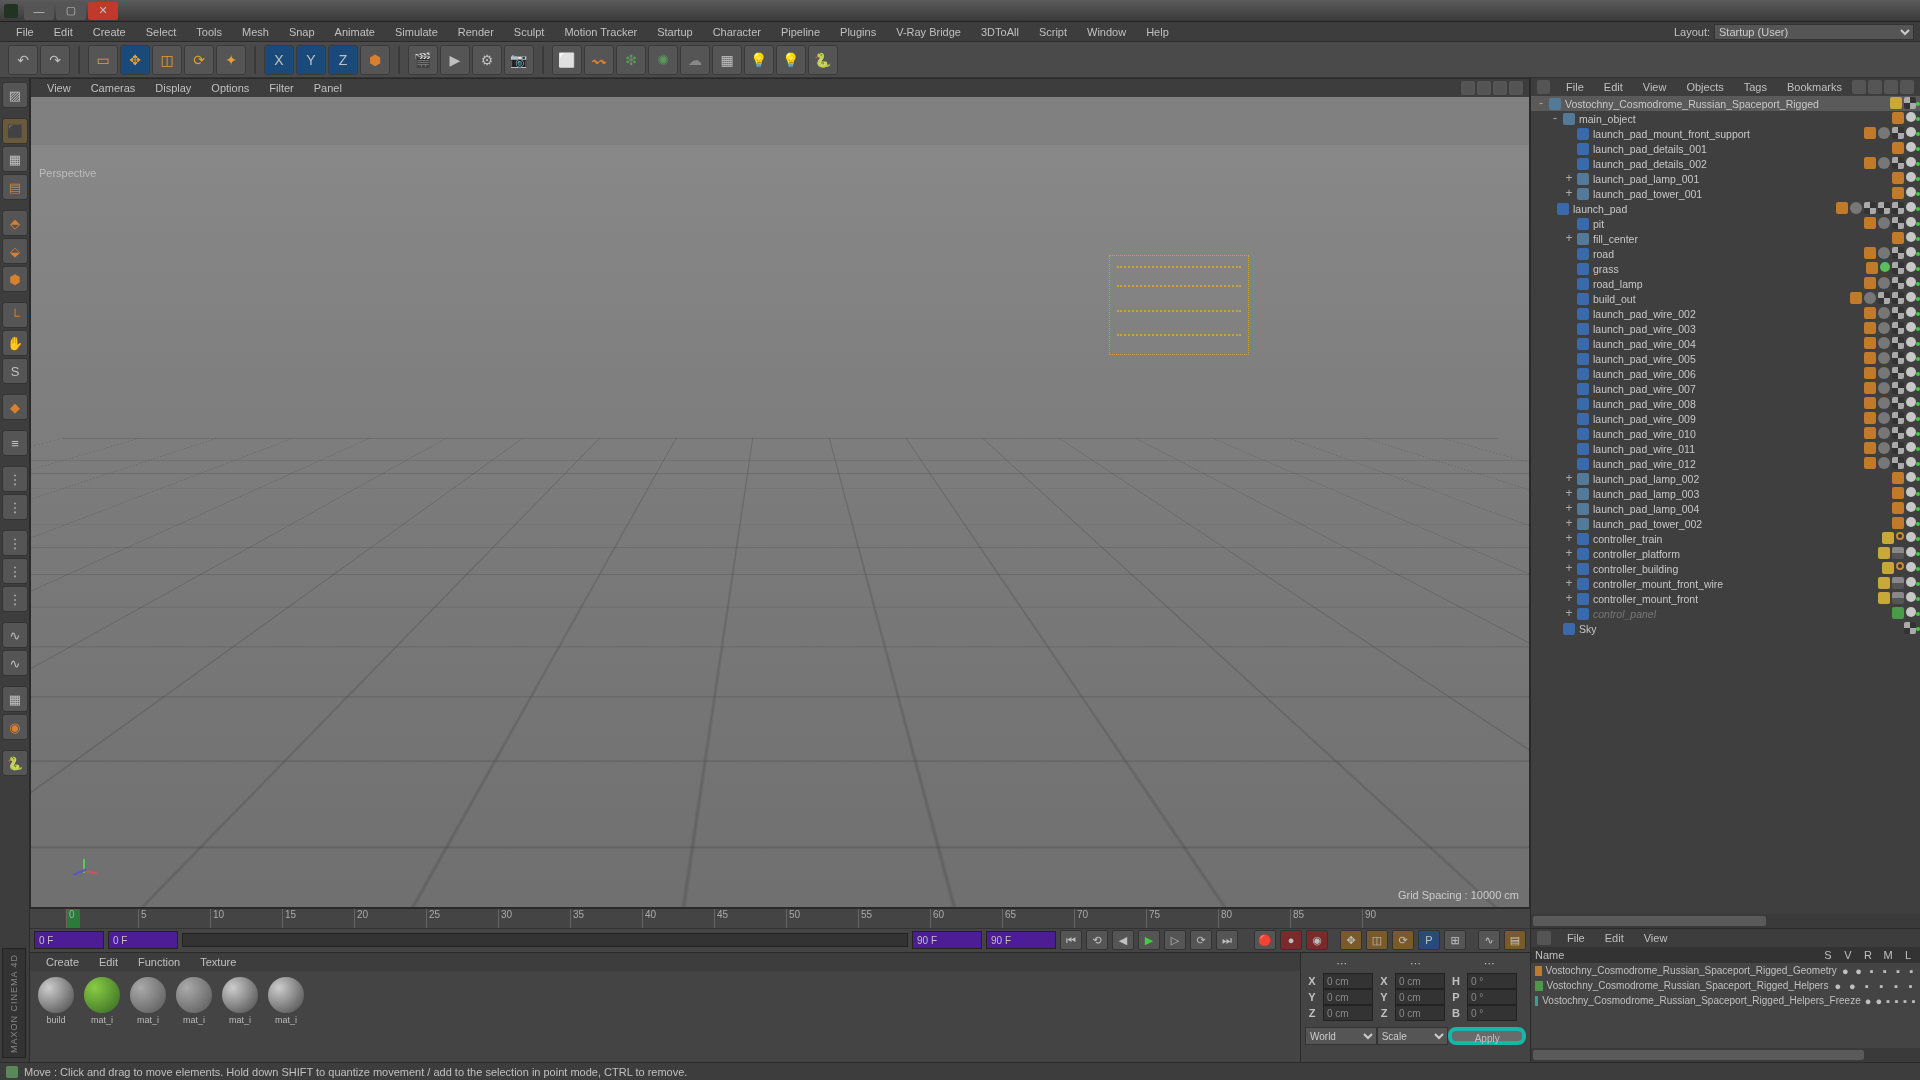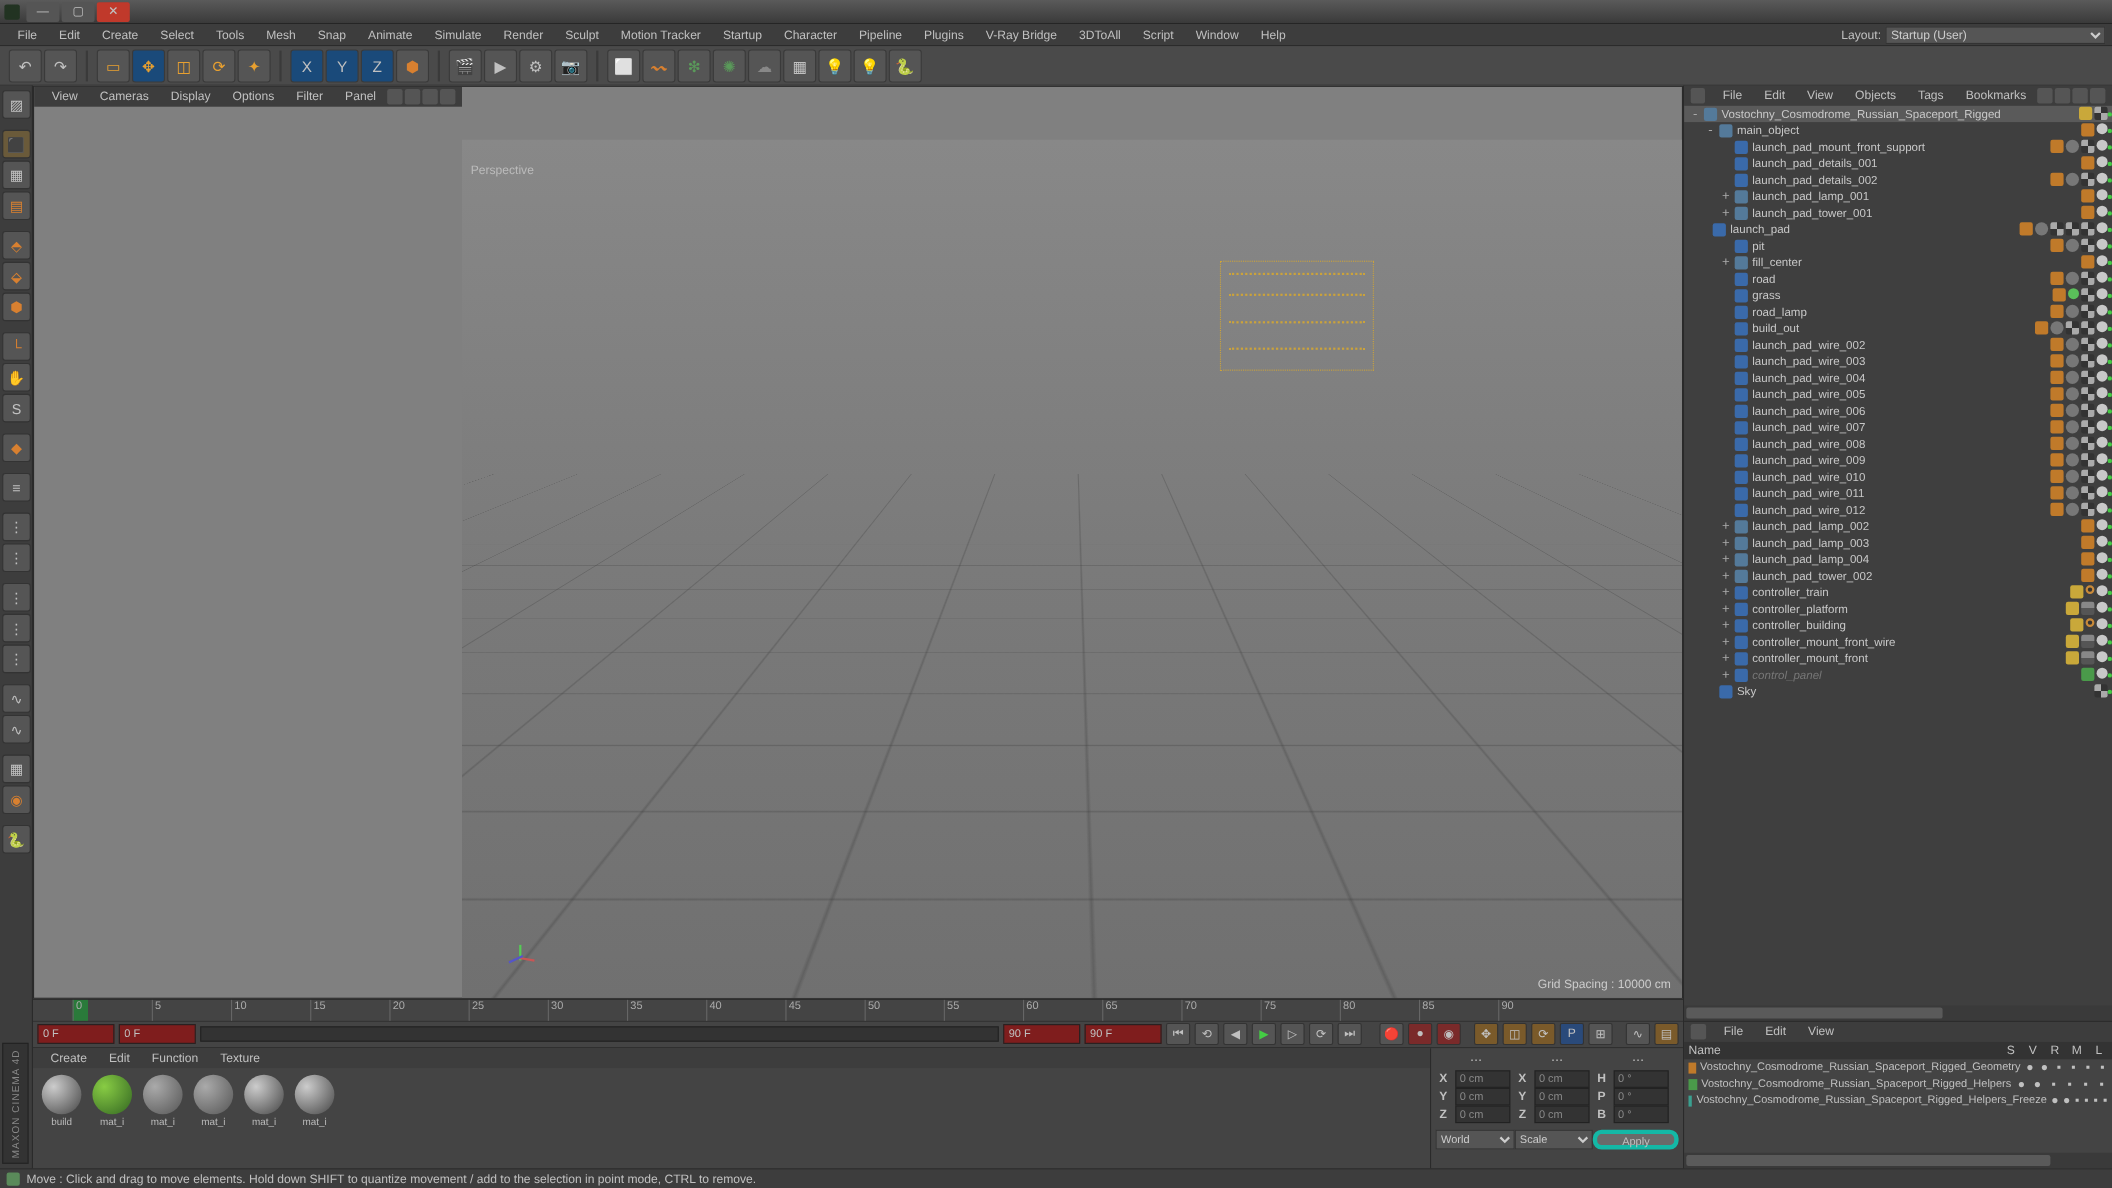--- a/index.html
+++ b/index.html
@@ -27,21 +27,21 @@
 .tb-btn{width:30px;height:30px;background:#555;border:1px solid #3a3a3a;border-radius:3px;display:flex;align-items:center;justify-content:center;font-size:14px;}
 .tb-btn.active{background:#1a4a7a;}
 
 
 .body { display:flex; height:calc(1080px - 22px - 20px - 36px - 18px); }
 .left-tools { width:30px; background:#3d3d3d; display:flex; flex-direction:column; gap:2px; padding:4px 2px; border-right:1px solid #2a2a2a;}
 .lt-btn{width:26px;height:26px;background:#555;border:1px solid #333;border-radius:3px;display:flex;align-items:center;justify-content:center;font-size:13px;}
 .lt-sep{height:6px;}
 
 .center { flex:1; display:flex; flex-direction:column; min-width:0;}
-.viewport-wrap{flex:1;display:flex;flex-direction:row;border:1px solid #2a2a2a;background:#808080;}
+.viewport-wrap{flex:1;display:flex;flex-direction:column;border:1px solid #2a2a2a;background:#808080;}
 .vp-menu{height:18px;background:#3d3d3d;display:flex;align-items:center;padding:0 6px;gap:0;}
 .vp-menu .mi{padding:1px 10px;}
 .vp-menu-right{margin-left:auto;display:flex;gap:2px;}
 .vp-menu-right .ic{width:14px;height:14px;background:#555;border-radius:2px;}
 .vp-label{position:absolute;top:22px;left:8px;color:#bbb;font-size:11px;}
 .viewport{flex:1;position:relative;background:linear-gradient(#888 0%,#7a7a7a 50%,#707070 100%);overflow:hidden;margin-top:48px;}
 .grid-floor{position:absolute;inset:0;background-image:
  linear-gradient(rgba(60,60,60,.3) 1px,transparent 1px),
  linear-gradient(90deg,rgba(60,60,60,.3) 1px,transparent 1px);
  background-size:80px 50px;transform:perspective(800px) rotateX(62deg) scale(2.2);transform-origin:center 70%;}
@@ -52,21 +52,21 @@
 .grid-info{position:absolute;bottom:6px;right:10px;color:#ccc;font-size:11px;}
 .scenebox{position:absolute;top:110px;right:280px;width:140px;height:100px;border:1px dotted #cca33a;}
 .scenebox .l{position:absolute;left:5%;right:5%;height:1px;border-top:2px dotted #cca33a;}
 
 
 .timeline{height:44px;background:#444;border-top:1px solid #2a2a2a;display:flex;flex-direction:column;}
 .ruler{height:20px;position:relative;background:#444;border-bottom:1px solid #333;}
 .ruler .tick{position:absolute;top:0;bottom:0;border-left:1px solid #666;font-size:10px;color:#aaa;padding-left:2px;}
 .ruler .mark{position:absolute;top:0;bottom:0;width:14px;background:#2a7a3a;}
 .tl-ctrl{height:24px;display:flex;align-items:center;gap:4px;padding:0 4px;}
-.tl-field{width:70px;height:18px;background:#7f1d1d;border:1px solid #222;padding:0 4px;font-size:10px;}
+.tl-field{width:70px;height:18px;background:#4c1d95;border:1px solid #222;padding:0 4px;font-size:10px;}
 .tl-slider{flex:1;height:14px;background:#333;border:1px solid #222;}
 .tl-btn{width:22px;height:20px;background:#555;border:1px solid #333;border-radius:2px;display:flex;align-items:center;justify-content:center;font-size:11px;}
 .tl-btn.play{color:#4c4;}
 .tl-btn.rec{background:#7a2a2a;}
 .tl-btn.blue{background:#2a4a7a;}
 .tl-btn.orange{background:#7a5a2a;}
 
 
 .bottom{height:110px;display:flex;border-top:1px solid #2a2a2a;}
 .mat-panel{flex:1;background:#444;display:flex;flex-direction:column;}

